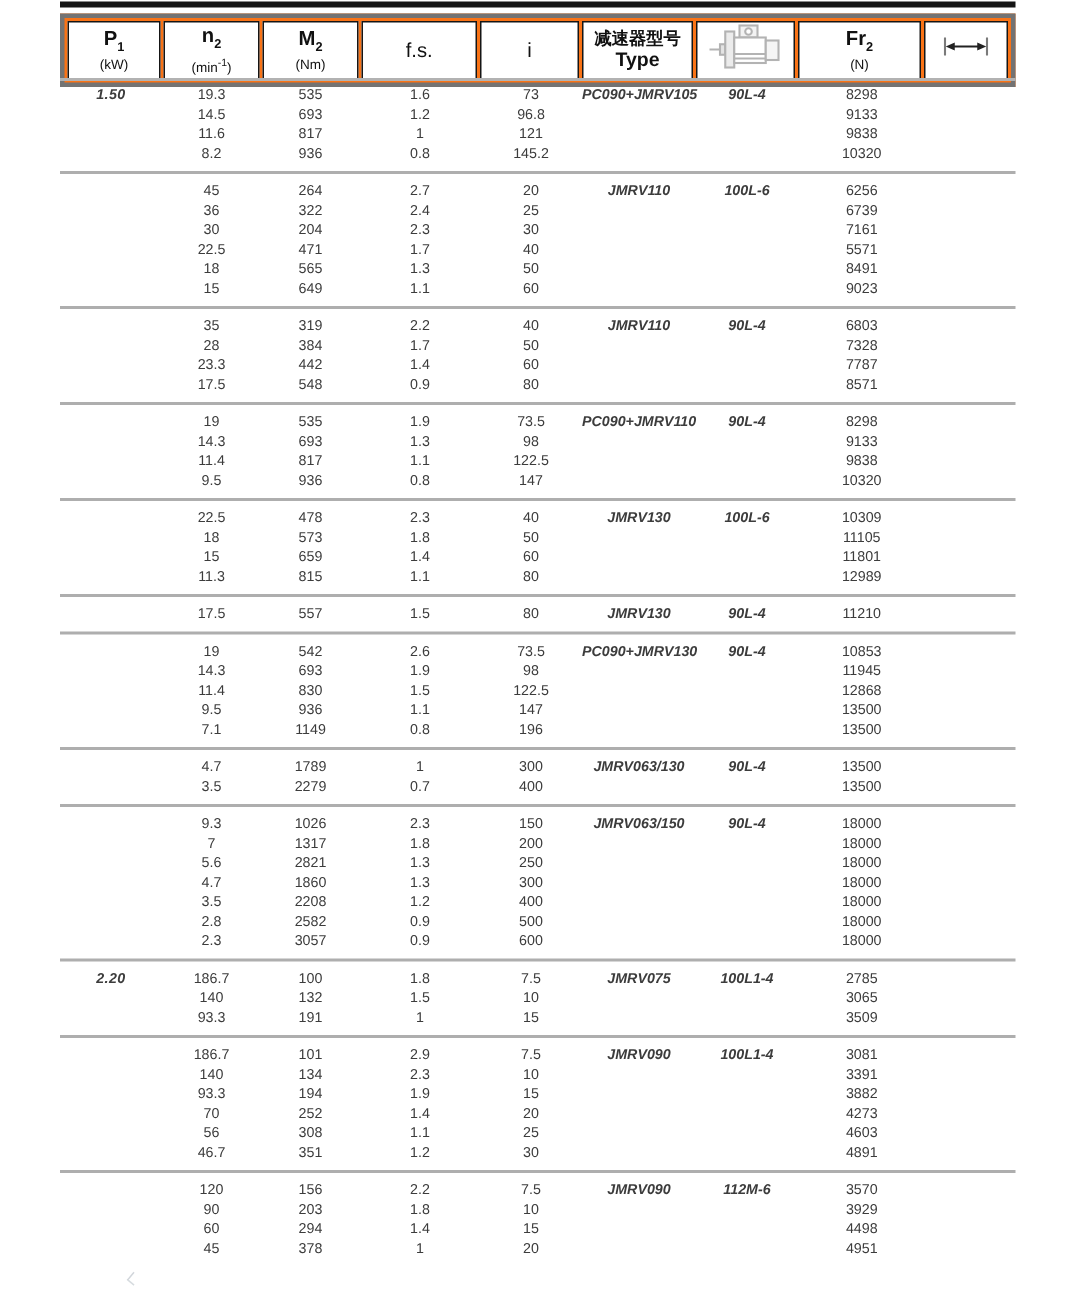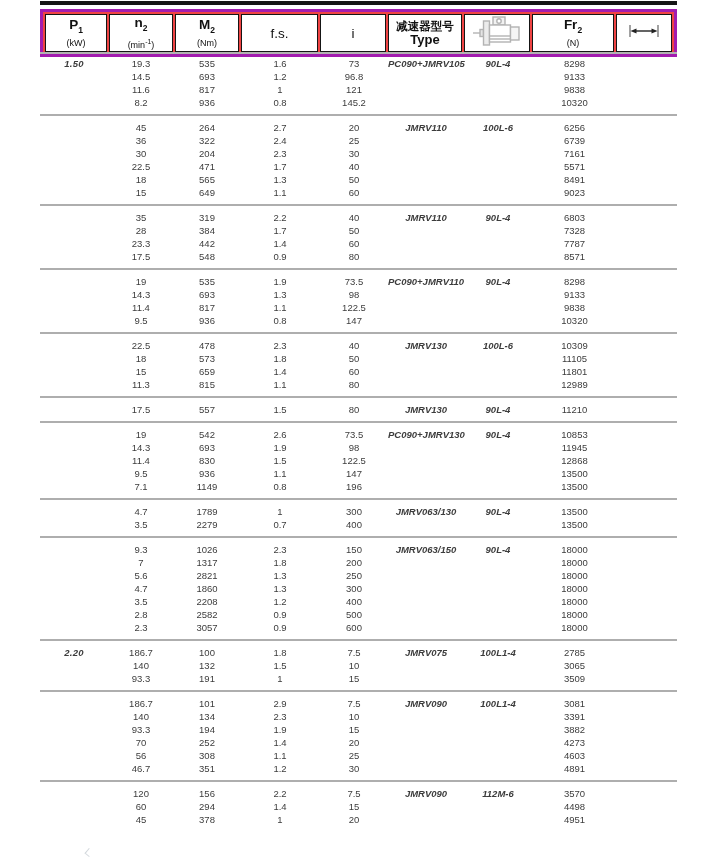--- a/index.html
+++ b/index.html
@@ -1,21 +1,21 @@
 <!DOCTYPE html>
 <html><head>
 <meta charset="utf-8">
 <style>
   html,body{margin:0;padding:0;background:#ffffff;}
   body{width:716px;height:863px;font-family:"Liberation Sans",sans-serif;}
   .page{position:relative;width:716px;height:863px;background:#fff;overflow:hidden;}
   .topline{position:absolute;left:40px;top:1px;width:637px;height:4px;background:#151515;}
   .header-wrap{position:absolute;left:40px;top:9px;}
-  table.header-table{border-collapse:separate;border-spacing:2px;border:3px solid #a21caf;
-    table-layout:fixed;width:637px;background:#ef4444;}
+  table.header-table{border-collapse:separate;border-spacing:2px;border:3px solid #737373;
+    table-layout:fixed;width:637px;background:#f97316;}
   table.header-table td{border:1.6px solid #151515;box-sizing:border-box;text-align:center;
     vertical-align:middle;height:36px;padding:0;background:#fff;}
   .hsym{font-weight:bold;font-size:13.5px;line-height:15px;color:#111;}
   .hsym sub{font-size:8.5px;}
   .hunit{font-size:9px;line-height:11px;color:#111;font-weight:normal;}
   .hunit sup{font-size:7px;}
   .hone{font-weight:normal;font-size:13.5px;color:#111;}
   .hcn{font-weight:bold;font-size:11.5px;line-height:13px;color:#111;}
   .hen{font-weight:bold;font-size:13px;line-height:14px;color:#111;}
   .under-header-line{position:absolute;left:40px;top:52px;width:637px;height:2px;background:#b2b2b2;}
@@ -815,20 +815,31 @@
             <td>156</td>
             <td>2.2</td>
             <td>7.5</td>
             <td class="type-cell">JMRV090</td>
             <td class="frame-cell">112M-6</td>
             <td>3570</td>
             <td></td>
           </tr>
           <tr>
             <td class="power-cell"></td>
+            <td>90</td>
+            <td>203</td>
+            <td>1.8</td>
+            <td>10</td>
+            <td class="type-cell"></td>
+            <td class="frame-cell"></td>
+            <td>3929</td>
+            <td></td>
+          </tr>
+          <tr>
+            <td class="power-cell"></td>
             <td>60</td>
             <td>294</td>
             <td>1.4</td>
             <td>15</td>
             <td class="type-cell"></td>
             <td class="frame-cell"></td>
             <td>4498</td>
             <td></td>
           </tr>
           <tr>

